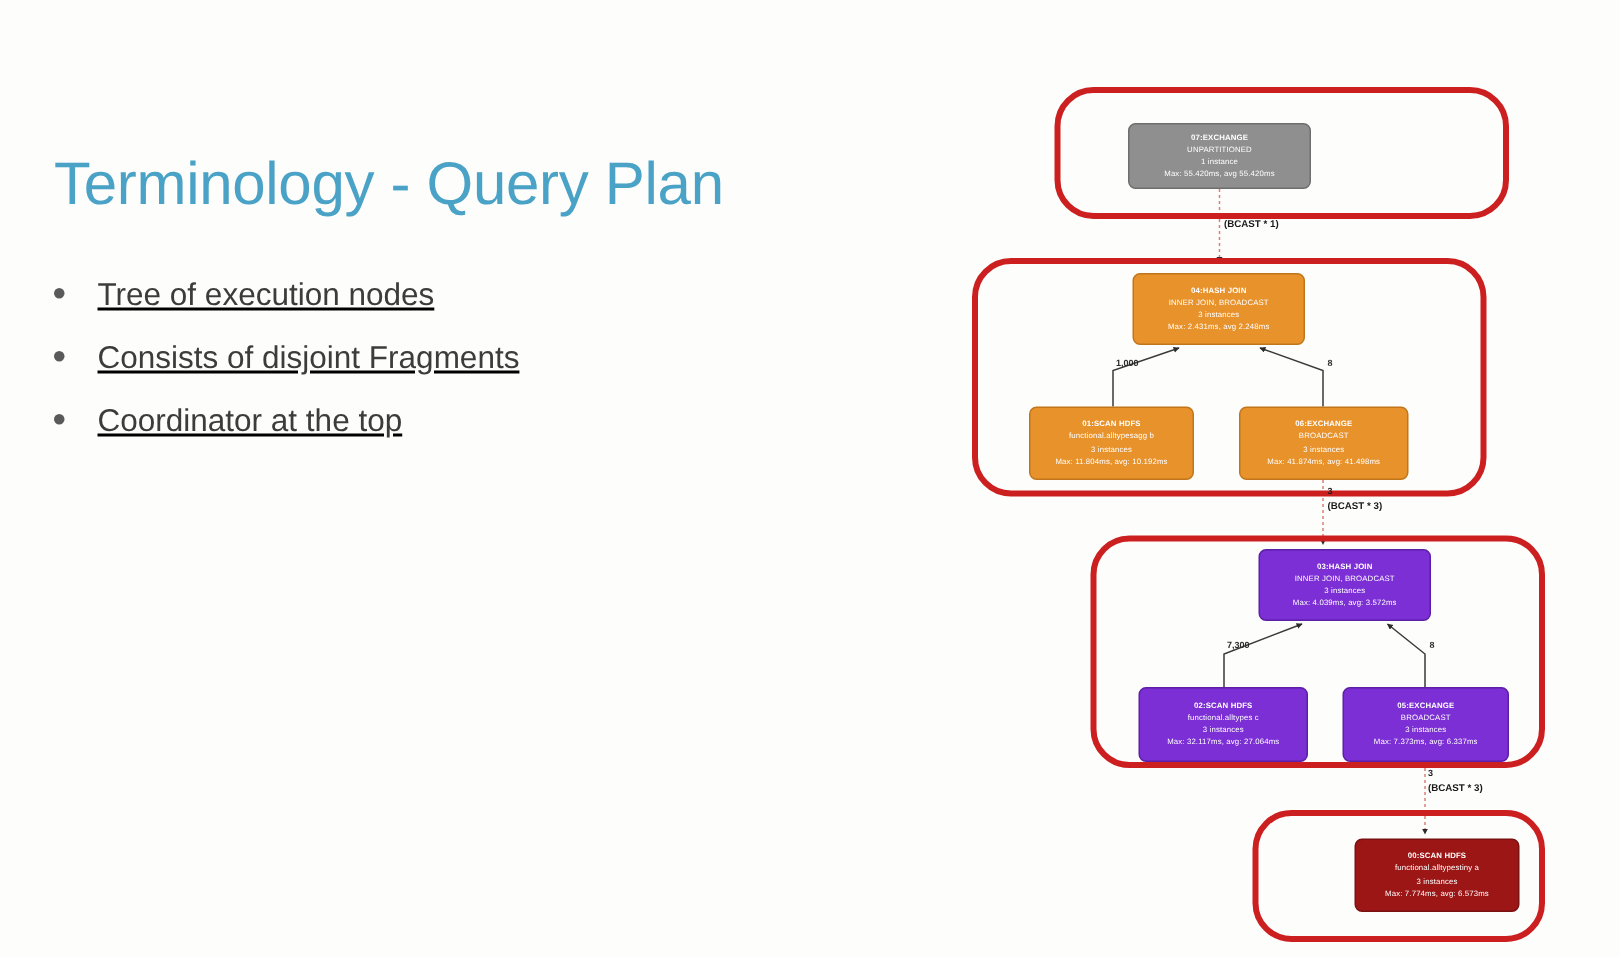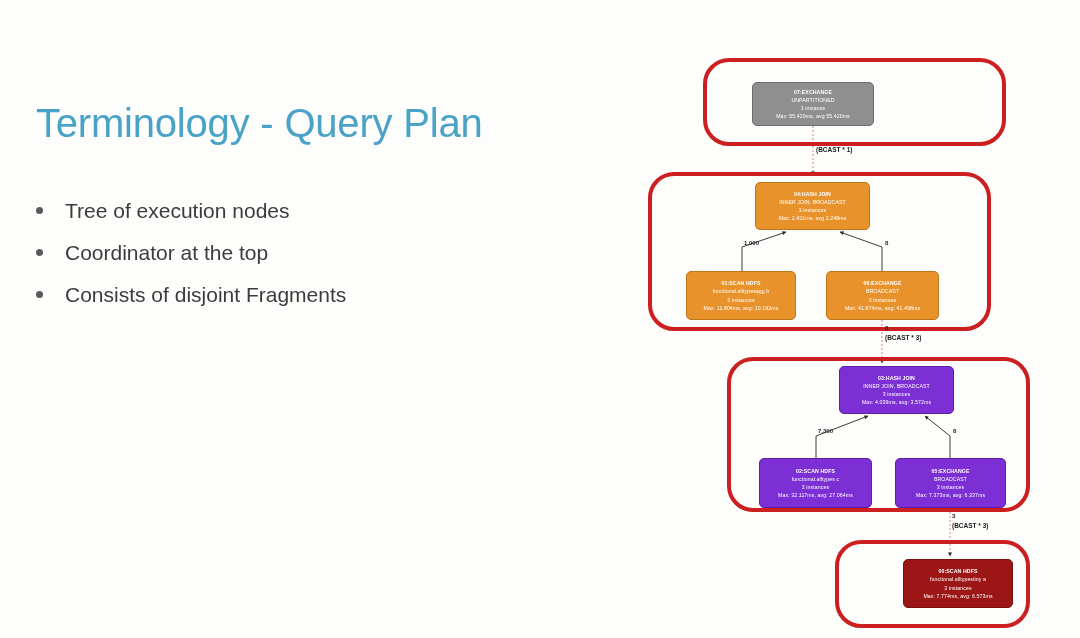--- a/index.html
+++ b/index.html
@@ -13,21 +13,21 @@
 
   
   #left-col { position: absolute; left: 36px; top: 100px; width: 560px; }
   #page-title {
     font-size: 40px;
     font-weight: 400;
     color: #4aa3c7;
     letter-spacing: -0.2px;
     line-height: 1.15;
   }
-  #bullet-list { list-style: none; margin-top: 52px; }
+  #bullet-list { list-style: none; margin-top: 38px; text-decoration: underline; }
   .bullet-item {
     display: flex;
     align-items: baseline;
     margin-bottom: 17px;
   }
   .bullet-dot {
     width: 7px; height: 7px; border-radius: 50%;
     background: #5a5a5a;
     flex: 0 0 auto;
     margin-right: 22px;
@@ -113,25 +113,25 @@
   <div id="left-col">
     <h1 id="page-title">Terminology - Query Plan</h1>
 
     <ul id="bullet-list">
       <li class="bullet-item">
         <span class="bullet-dot"></span>
         <span class="bullet-text">Tree of execution nodes</span>
       </li>
       <li class="bullet-item">
         <span class="bullet-dot"></span>
-        <span class="bullet-text">Coordinator at the top</span>
+        <span class="bullet-text">Consists of disjoint Fragments</span>
       </li>
       <li class="bullet-item">
         <span class="bullet-dot"></span>
-        <span class="bullet-text">Consists of disjoint Fragments</span>
+        <span class="bullet-text">Coordinator at the top</span>
       </li>
     </ul>
   </div>
 
   <div id="diagram">
 
     <svg class="wires" viewBox="0 0 460 638">
       <defs>
         <marker id="arrow" markerWidth="5" markerHeight="5" refX="3.6" refY="2" orient="auto">
           <path d="M0,0 L4,2 L0,4 z" fill="#2b2b2b"></path>

